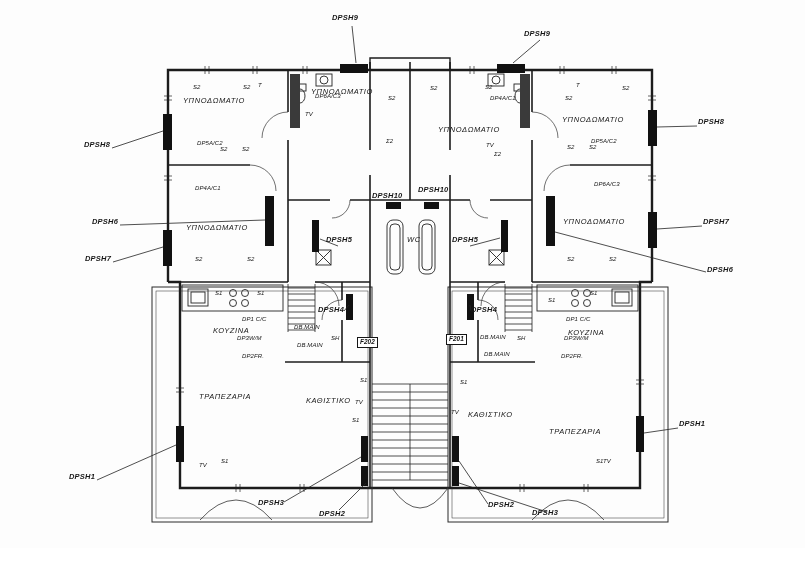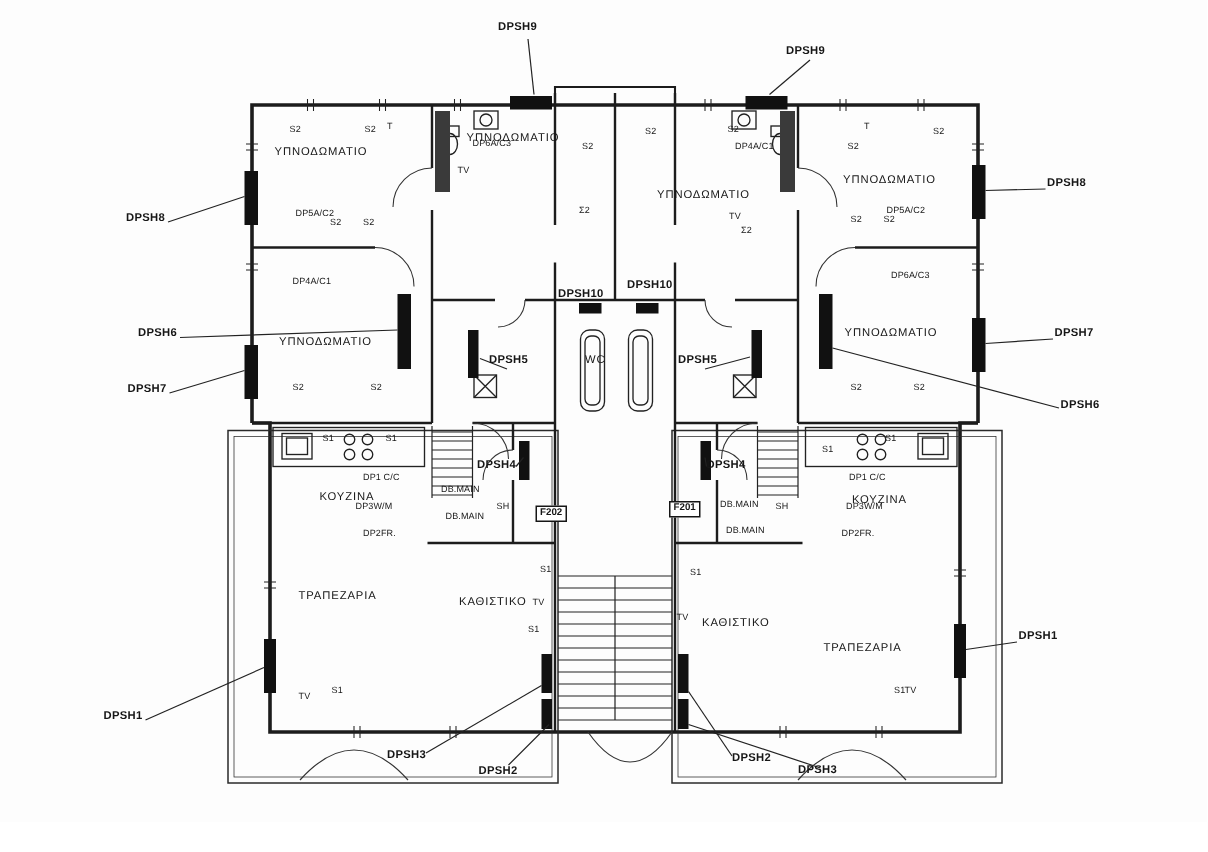--- a/index.html
+++ b/index.html
@@ -1,17 +1,17 @@
 <!DOCTYPE html>
 <html><head>
 <meta charset="utf-8">
 <style>
   html,body{margin:0;padding:0;background:#fff;}
   .canvas{position:relative;width:805px;height:548px;background:#fdfdfd;
-          font-family:"Liberation Sans",sans-serif;color:#141414;overflow:hidden;}
+          font-family:"Liberation Sans",sans-serif;color:#141414;overflow:hidden;font-style:italic;}
   .canvas svg{position:absolute;left:0;top:0;}
   .lbl{position:absolute;white-space:nowrap;line-height:1;color:#161616;}
   .c{font-size:7.5px;font-weight:600;letter-spacing:.2px;}
   .r{font-size:7.5px;letter-spacing:.6px;}
   .t{font-size:6px;letter-spacing:.1px;}
   .boxed{border:1px solid #161616;padding:1px 2px;font-size:6.5px;font-weight:700;background:#fff;}
 </style>
 </head>
 <body>
 
@@ -182,21 +182,21 @@
   <div class="lbl c" style="left:319px;top:510px">DPSH2</div>
   <div class="lbl c" style="left:488px;top:501px">DPSH2</div>
   <div class="lbl c" style="left:532px;top:509px">DPSH3</div>
 
   <div class="lbl r" style="left:183px;top:97px">ΥΠΝΟΔΩΜΑΤΙΟ</div>
   <div class="lbl r" style="left:311px;top:88px">ΥΠΝΟΔΩΜΑΤΙΟ</div>
   <div class="lbl r" style="left:438px;top:126px">ΥΠΝΟΔΩΜΑΤΙΟ</div>
   <div class="lbl r" style="left:562px;top:116px">ΥΠΝΟΔΩΜΑΤΙΟ</div>
   <div class="lbl r" style="left:186px;top:224px">ΥΠΝΟΔΩΜΑΤΙΟ</div>
   <div class="lbl r" style="left:563px;top:218px">ΥΠΝΟΔΩΜΑΤΙΟ</div>
-  <div class="lbl r" style="left:390px;top:236px">WC</div>
+  <div class="lbl r" style="left:407px;top:236px">WC</div>
   <div class="lbl r" style="left:213px;top:327px">ΚΟΥΖΙΝΑ</div>
   <div class="lbl r" style="left:568px;top:329px">ΚΟΥΖΙΝΑ</div>
   <div class="lbl r" style="left:199px;top:393px">ΤΡΑΠΕΖΑΡΙΑ</div>
   <div class="lbl r" style="left:549px;top:428px">ΤΡΑΠΕΖΑΡΙΑ</div>
   <div class="lbl r" style="left:306px;top:397px">ΚΑΘΙΣΤΙΚΟ</div>
   <div class="lbl r" style="left:468px;top:411px">ΚΑΘΙΣΤΙΚΟ</div>
 
   <div class="lbl t" style="left:294px;top:324px">DB.MAIN</div>
   <div class="lbl t" style="left:297px;top:342px">DB.MAIN</div>
   <div class="lbl t" style="left:480px;top:334px">DB.MAIN</div>

